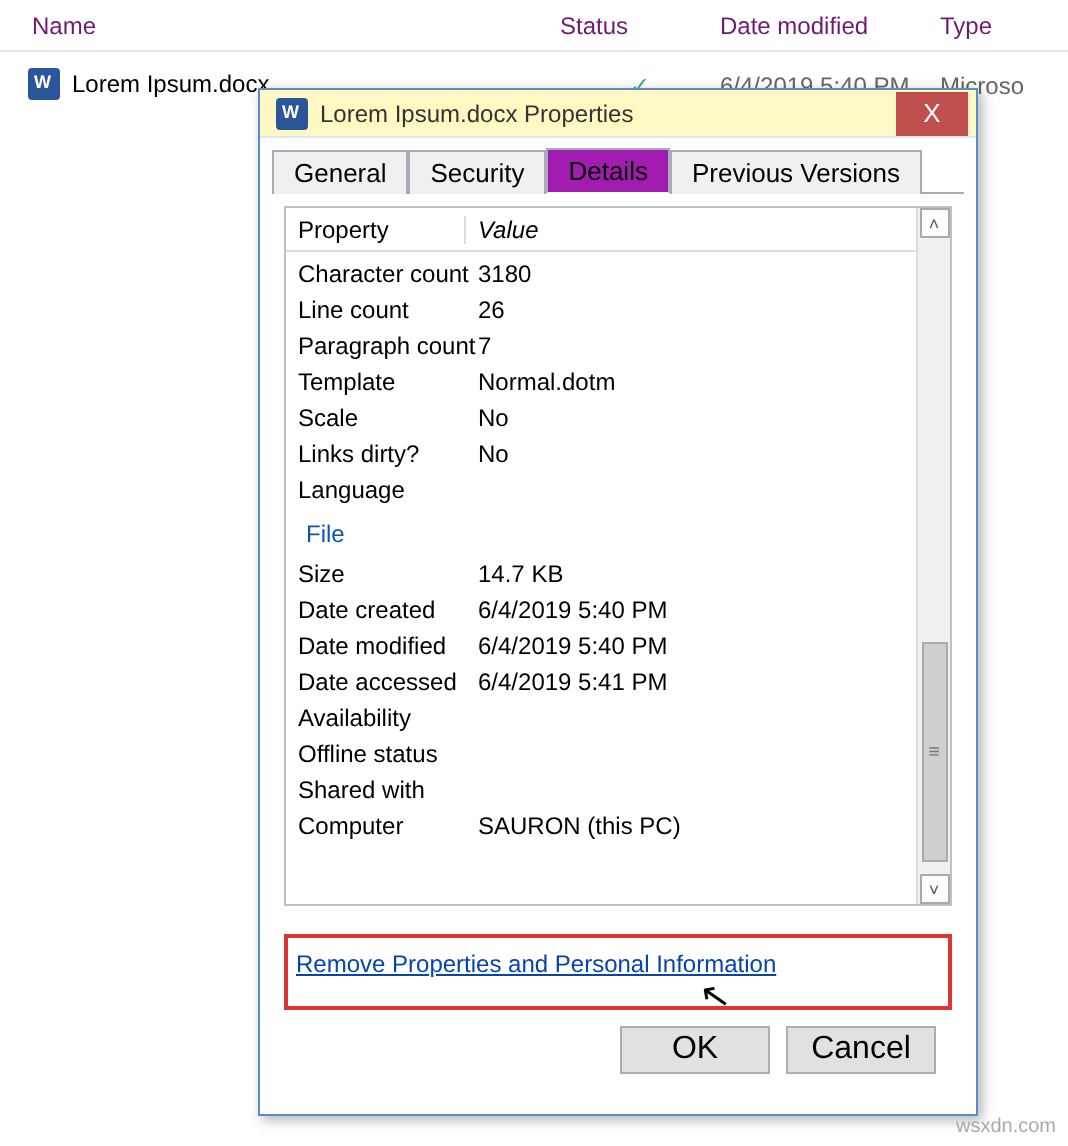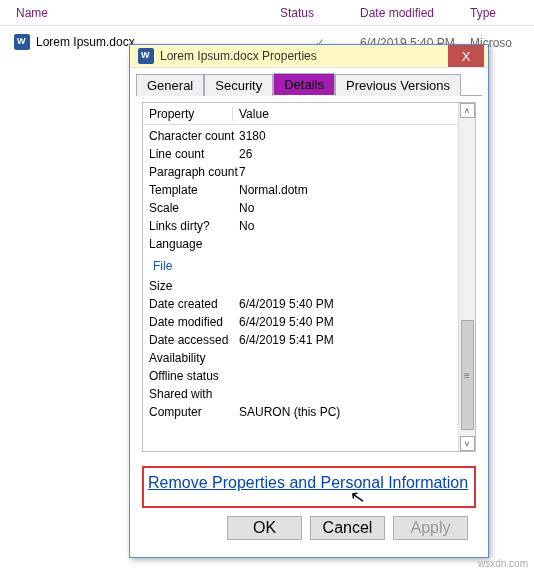--- a/index.html
+++ b/index.html
@@ -38,35 +38,35 @@
   .tabstrip { height: 28px; display:flex; align-items:flex-end; padding: 4px 6px 0 6px; gap:0; }
   .tab { border:1px solid #aab; border-bottom:none; background:#f0f0f0; padding:3px 10px; font-size:13px; position:relative; top:1px; }
   .tab.active { background:#a21caf; z-index:2; border-bottom:1px solid #fff; }
 
   .tab-body { flex:1; border-top:1px solid #aab; margin:0 6px 6px 6px; padding:6px; display:flex; flex-direction:column; }
 
   .props-box { border:1px solid #c0c0c0; height:350px; display:flex; }
   .props-scroll { flex:1; overflow:hidden; position:relative; }
   .props-hdr { display:flex; height:22px; border-bottom:1px solid #dcdcdc; align-items:center; background:#fff; }
   .props-hdr .ph-prop { width:90px; padding-left:6px; border-right:1px solid #dcdcdc; }
-  .props-hdr .ph-val  { flex:1; padding-left:6px; }
+  .props-hdr .ph-val  { flex:1; padding-left:6px;font-style:italic; }
 
   .props-list { padding: 2px 0 0 6px; font-size:12px; line-height:18px; }
   .prow { display:flex; }
   .prow .pk { width:90px; }
   .prow .pv { flex:1; }
   .section-hdr { color:#15a; padding: 4px 0 2px 4px; }
 
   .vscroll { width:17px; border-left:1px solid #dcdcdc; background:#f0f0f0; display:flex; flex-direction:column; align-items:center; }
   .vs-btn { width:15px; height:15px; border:1px solid #aaa; background:#fdfdfd; display:flex; align-items:center; justify-content:center; font-size:9px; color:#555;}
   .vs-track { flex:1; width:15px; position:relative; }
   .vs-thumb { position:absolute; bottom:6px; width:13px; left:1px; height:110px; background:#cfcfcf; border:1px solid #aaa; display:flex; align-items:center; justify-content:center; font-size:10px; color:#777;}
 
   .link-row { margin-top:14px; border:2px solid #d33; padding:6px 4px 14px 4px; position:relative; }
-  .link-row a { color:#0645ad; text-decoration:underline; font-size:16px; }
+  .link-row a { color:#0645ad; text-decoration:underline; font-size:12px; }
   .cursor { position:absolute; left:206px; top:18px; font-size:18px; transform:rotate(-10deg); }
 
   .btn-row { display:flex; justify-content:flex-end; gap:8px; padding:8px 8px 8px 0; }
   .btn { width:75px; height:24px; border:1px solid #adadad; background:#e1e1e1; font-size:16px; display:flex; align-items:center; justify-content:center; }
   .btn.disabled { color:#9a9a9a; }
 
   .watermark { position:absolute; right:6px; bottom:4px; font-size:10px; color:#aaa; }
 </style>
 </head>
 <body>
@@ -138,20 +138,21 @@
             </div>
           <div class="prow">
               <div class="pk">Language</div>
               <div class="pv"></div>
             </div>
 
           <div class="section-hdr">File</div>
 
           <div class="prow">
               <div class="pk">Size</div>
+              <div class="pv">14.7 KB</div>
             </div>
           <div class="prow">
               <div class="pk">Date created</div>
               <div class="pv">6/4/2019 5:40 PM</div>
             </div>
           <div class="prow">
               <div class="pk">Date modified</div>
               <div class="pv">6/4/2019 5:40 PM</div>
             </div>
           <div class="prow">
@@ -186,18 +187,17 @@
     </div>
 
     <div class="link-row">
       <a href="#">Remove Properties and Personal Information</a>
       <span class="cursor">↖</span>
     </div>
 
     <div class="btn-row">
       <div class="btn">OK</div>
       <div class="btn">Cancel</div>
-      <div class="btn disabled">Apply</div>
     </div>
   </div>
 </div>
 
 <div class="watermark">wsxdn.com</div>
 
 </body></html>

